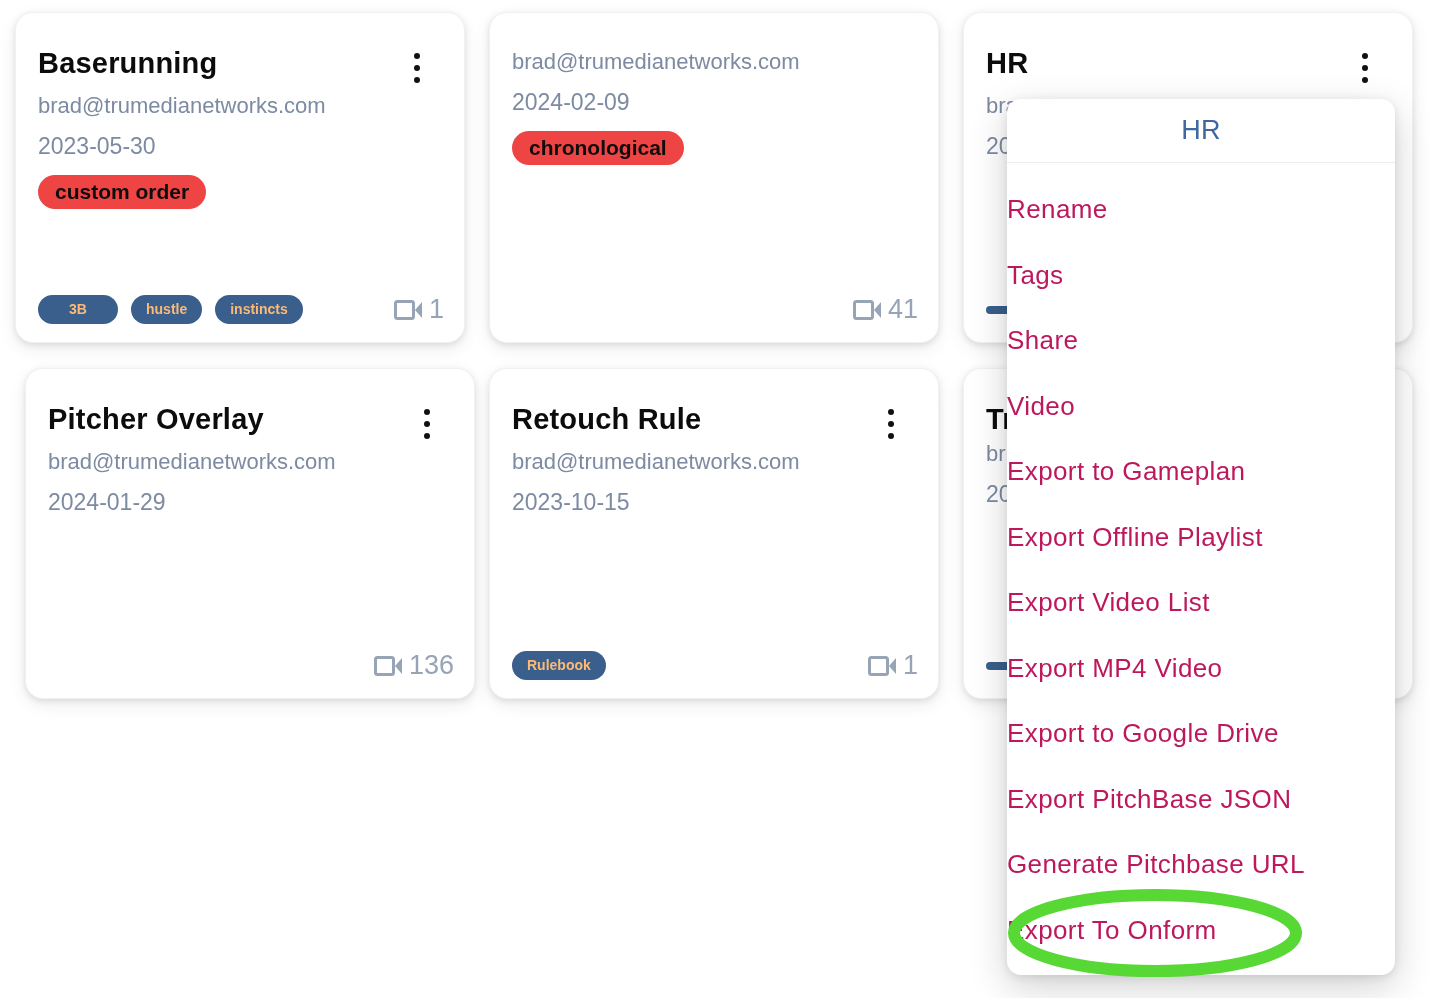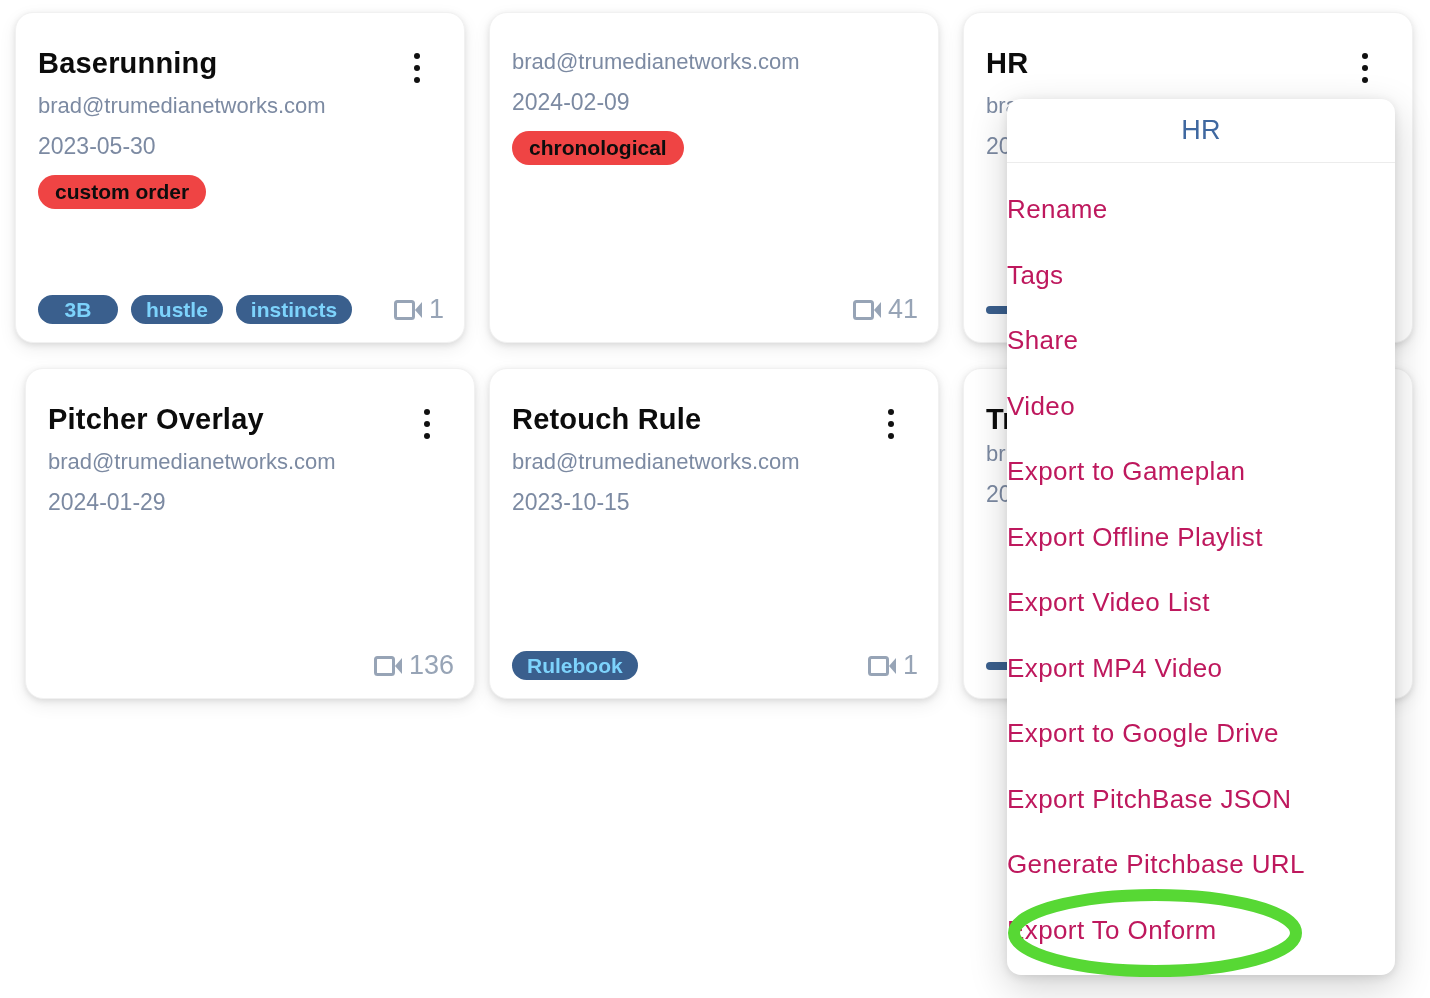--- a/index.html
+++ b/index.html
@@ -24,21 +24,21 @@
   .order-pill{
     display:inline-block;margin-top:16px;background:#ef4444;border-radius:17px;
     padding:5px 17px;font-size:21px;font-weight:700;color:#0d0d0d;
   }
   .card-footer{
     position:absolute;left:22px;right:20px;bottom:17px;
     display:flex;align-items:center;justify-content:space-between;min-height:30px;
   }
   .tags{display:flex;gap:13px;align-items:center;}
   .tag{
-    background:#3a5f8d;color:#7dd3fc;font-size:21px;font-weight:700;
+    background:#3a5f8d;color:#fdba74;font-size:14px;font-weight:700;
     border-radius:15px;padding:4px 15px;min-width:24px;text-align:center;line-height:21px;
   }
   .tag-wide{min-width:50px;}
   .tag-partial{width:16px;}
   .video-count{display:flex;align-items:center;gap:5px;color:#97a4b6;font-size:27px;}
   .video-count svg{display:block;}
   
   .menu{
     position:absolute;left:1007px;top:99px;width:388px;height:876px;box-sizing:border-box;
     background:#ffffff;border-radius:14px;z-index:10;

